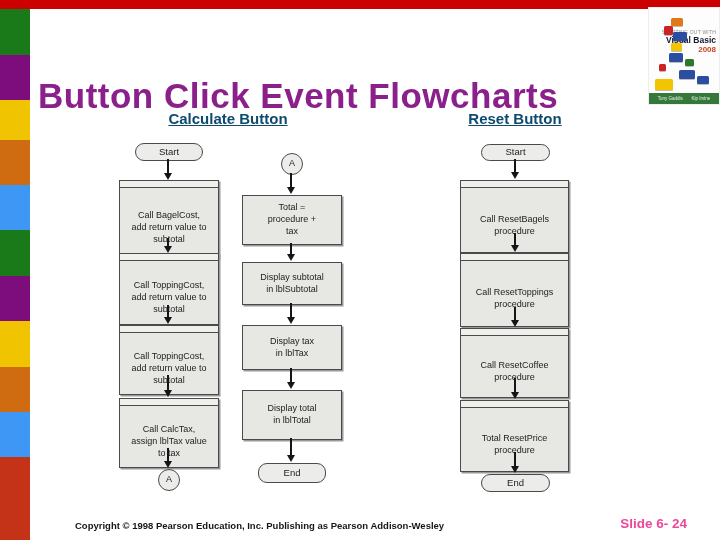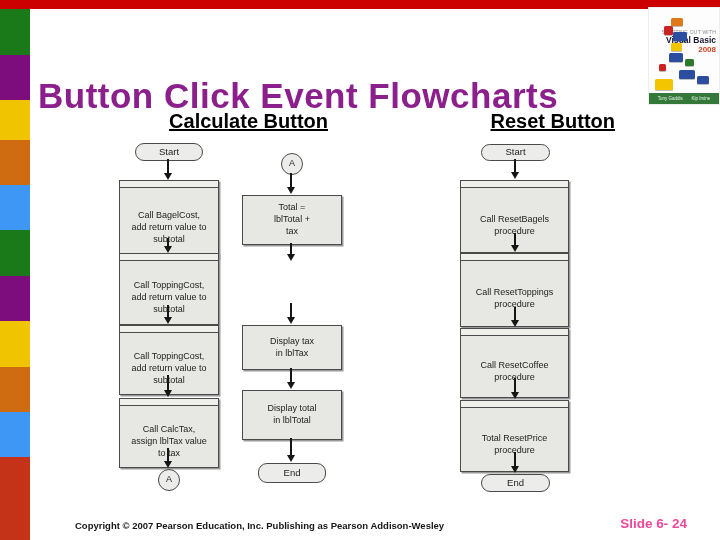--- a/index.html
+++ b/index.html
@@ -7,22 +7,22 @@
          font-family:"Liberation Sans",sans-serif;}
   
   .topbar{position:absolute;left:0;top:0;width:720px;height:9px;background:#cc0000;}
   .stripe{position:absolute;left:0;top:9px;width:30px;height:531px;}
   .seg{position:absolute;left:0;width:30px;}
   .c-green{background:#1a7a1a}.c-purple{background:#7d0c7d}.c-gold{background:#f0c400}
   .c-orange{background:#cf6b10}.c-blue{background:#3f97f5}.c-red{background:#c43217}
   
   .title{position:absolute;left:38px;top:54px;font-size:35px;line-height:1.1;
          color:#8b1f8b;letter-spacing:.5px;}
-  .colhead{position:absolute;top:110px;width:200px;text-align:right;font-size:20px;
-           font-weight:bold;color:#000000;text-decoration:underline;}
+  .colhead{position:absolute;top:110px;width:200px;text-align:center;font-size:15px;
+           font-weight:bold;color:#0c4a6e;text-decoration:underline;}
   
   .node{position:absolute;background:#e7e7e4;border:1.4px solid #4a4a4a;
         box-shadow:1.5px 1.5px 0 #999;display:flex;align-items:center;justify-content:center;
         text-align:center;font-size:9px;line-height:1.3;color:#222;white-space:pre-line;}
   .banded{padding-top:18px;}
   .banded::before{content:"";position:absolute;top:0;left:0;right:0;height:6px;
         border-bottom:1.3px solid #4a4a4a;background:#efefec;}
   .pill{border-radius:9px;box-shadow:none;font-size:9.5px;background:#ececea;}
   .circ{border-radius:50%;box-shadow:none;background:#ececea;font-size:9px;}
   .arrow{position:absolute;width:1.5px;background:#151515;}
@@ -105,23 +105,25 @@
   <div class="arrow" style="left:167px;top:375px;height:16px"></div>
   <div class="node banded" style="left:119px;top:398px;width:98px;height:50px">Call CalcTax,
 assign lblTax value
 to tax</div>
   <div class="arrow" style="left:167px;top:448px;height:14px"></div>
   <div class="node circ" style="left:158px;top:469px;width:20px;height:20px">A</div>
 
   <div class="node circ" style="left:281px;top:153px;width:20px;height:20px">A</div>
   <div class="arrow" style="left:290px;top:173px;height:15px"></div>
   <div class="node" style="left:242px;top:195px;width:98px;height:48px">Total =
-lblTotal +
+procedure +
 tax</div>
   <div class="arrow" style="left:290px;top:243px;height:12px"></div>
+  <div class="node" style="left:242px;top:262px;width:98px;height:41px">Display subtotal
+in lblSubtotal</div>
   <div class="arrow" style="left:290px;top:303px;height:15px"></div>
   <div class="node" style="left:242px;top:325px;width:98px;height:43px">Display tax
 in lblTax</div>
   <div class="arrow" style="left:290px;top:368px;height:15px"></div>
   <div class="node" style="left:242px;top:390px;width:98px;height:48px">Display total
 in lblTotal</div>
   <div class="arrow" style="left:290px;top:438px;height:18px"></div>
   <div class="node pill" style="left:258px;top:463px;width:66px;height:18px">End</div>
 
   <div class="node pill" style="left:481px;top:144px;width:67px;height:15px">Start</div>
@@ -133,16 +135,16 @@
 procedure</div>
   <div class="arrow" style="left:514px;top:307px;height:14px"></div>
   <div class="node banded" style="left:460px;top:328px;width:107px;height:50px">Call ResetCoffee
 procedure</div>
   <div class="arrow" style="left:514px;top:378px;height:15px"></div>
   <div class="node banded" style="left:460px;top:400px;width:107px;height:52px">Total ResetPrice
 procedure</div>
   <div class="arrow" style="left:514px;top:452px;height:15px"></div>
   <div class="node pill" style="left:481px;top:474px;width:67px;height:16px">End</div>
 
-  <div class="copyright">Copyright © 2007 Pearson Education, Inc. Publishing as Pearson Addison-Wesley</div>
+  <div class="copyright">Copyright © 1998 Pearson Education, Inc. Publishing as Pearson Addison-Wesley</div>
   <div class="slidenum">Slide 6- 24</div>
 
 </div>
 
 </body></html>

